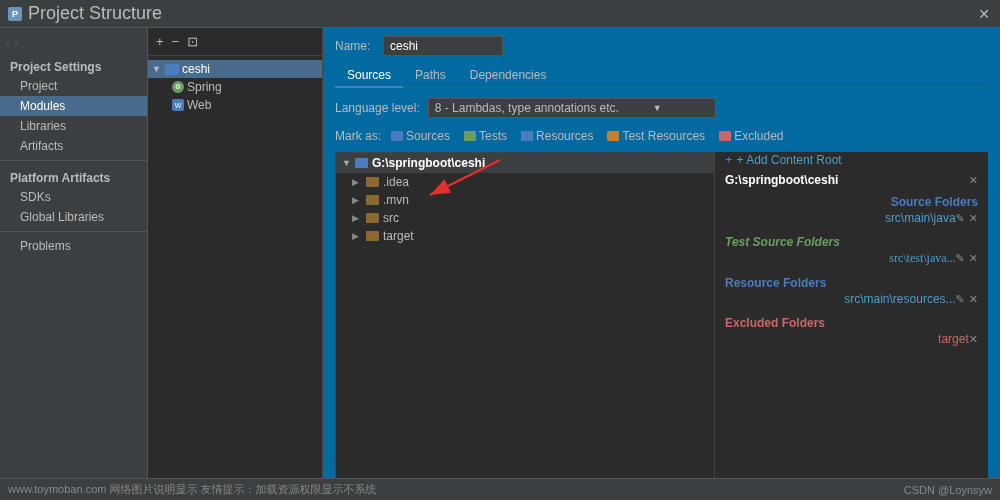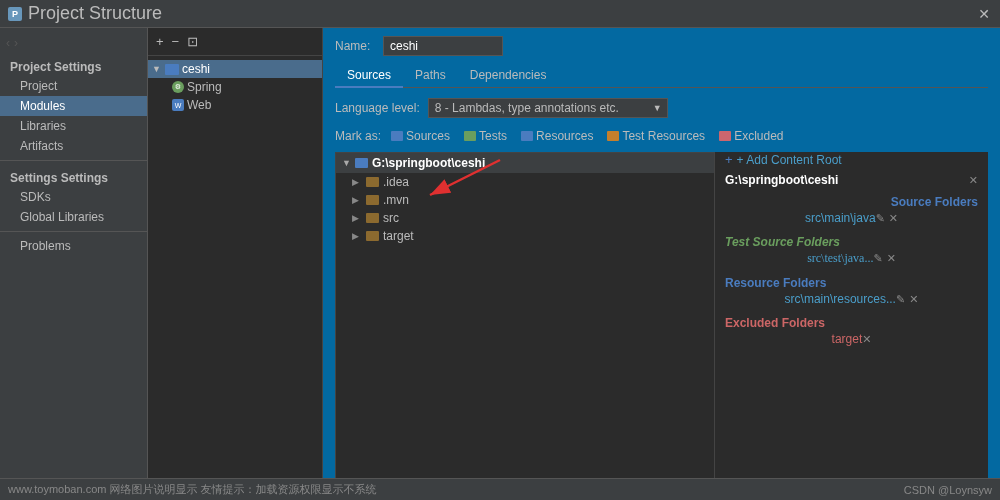--- a/index.html
+++ b/index.html
@@ -237,21 +237,21 @@
       color: #bbbbbb;
       font-size: 12px;
       white-space: nowrap;
     }
     .lang-select {
       background: #3c3f41;
       border: 1px solid #555;
       color: #bbbbbb;
       font-size: 12px;
       padding: 2px 6px;
-      width: 240px;
+      width: 288px;
       appearance: none;
       cursor: pointer;
     }
     .lang-select-wrapper {
       position: relative;
       width: 240px;
     }
     .lang-select-wrapper::after {
       content: '▼';
       position: absolute;
@@ -348,21 +348,21 @@
     }
     .content-root-label { color: #ffffff; font-size: 12px; font-weight: bold; }
     .close-x { color: #888; font-size: 11px; cursor: pointer; }
     .section-title { color: #4a7cbf; font-size: 12px; font-weight: bold; margin-bottom: 2px; }
     .section-path {
       color: #4a9eca;
       font-size: 12px;
       margin-bottom: 2px;
       display: flex;
       align-items: center;
-      justify-content: center;
+      justify-content: flex-end;
     }
     .section-icons { display: flex; gap: 4px; align-items: center; }
     .edit-icon { color: #888; font-size: 11px; cursor: pointer; }
     .del-icon { color: #888; font-size: 11px; cursor: pointer; }
     .section-block { margin-bottom: 10px; }
     .excl-path { color: #cc6666; font-size: 12px; }
 
     
     .arrow-overlay {
       position: absolute;
@@ -400,21 +400,21 @@
     <div class="sidebar-nav-row">
       <span class="nav-arrow disabled">‹</span>
       <span class="nav-arrow disabled">›</span>
     </div>
     <div class="sidebar-section-header">Project Settings</div>
     <div class="sidebar-item">Project</div>
     <div class="sidebar-item active">Modules</div>
     <div class="sidebar-item">Libraries</div>
     <div class="sidebar-item">Artifacts</div>
     <div class="sidebar-divider"></div>
-    <div class="sidebar-section-header">Settings Settings</div>
+    <div class="sidebar-section-header">Platform Artifacts</div>
     <div class="sidebar-item">SDKs</div>
     <div class="sidebar-item">Global Libraries</div>
     <div class="sidebar-divider"></div>
     <div class="sidebar-item">Problems</div>
   </div>
 
   <div class="center-panel">
     <div class="tree-toolbar">
       <span class="tree-btn">+</span>
       <span class="tree-btn">−</span>

